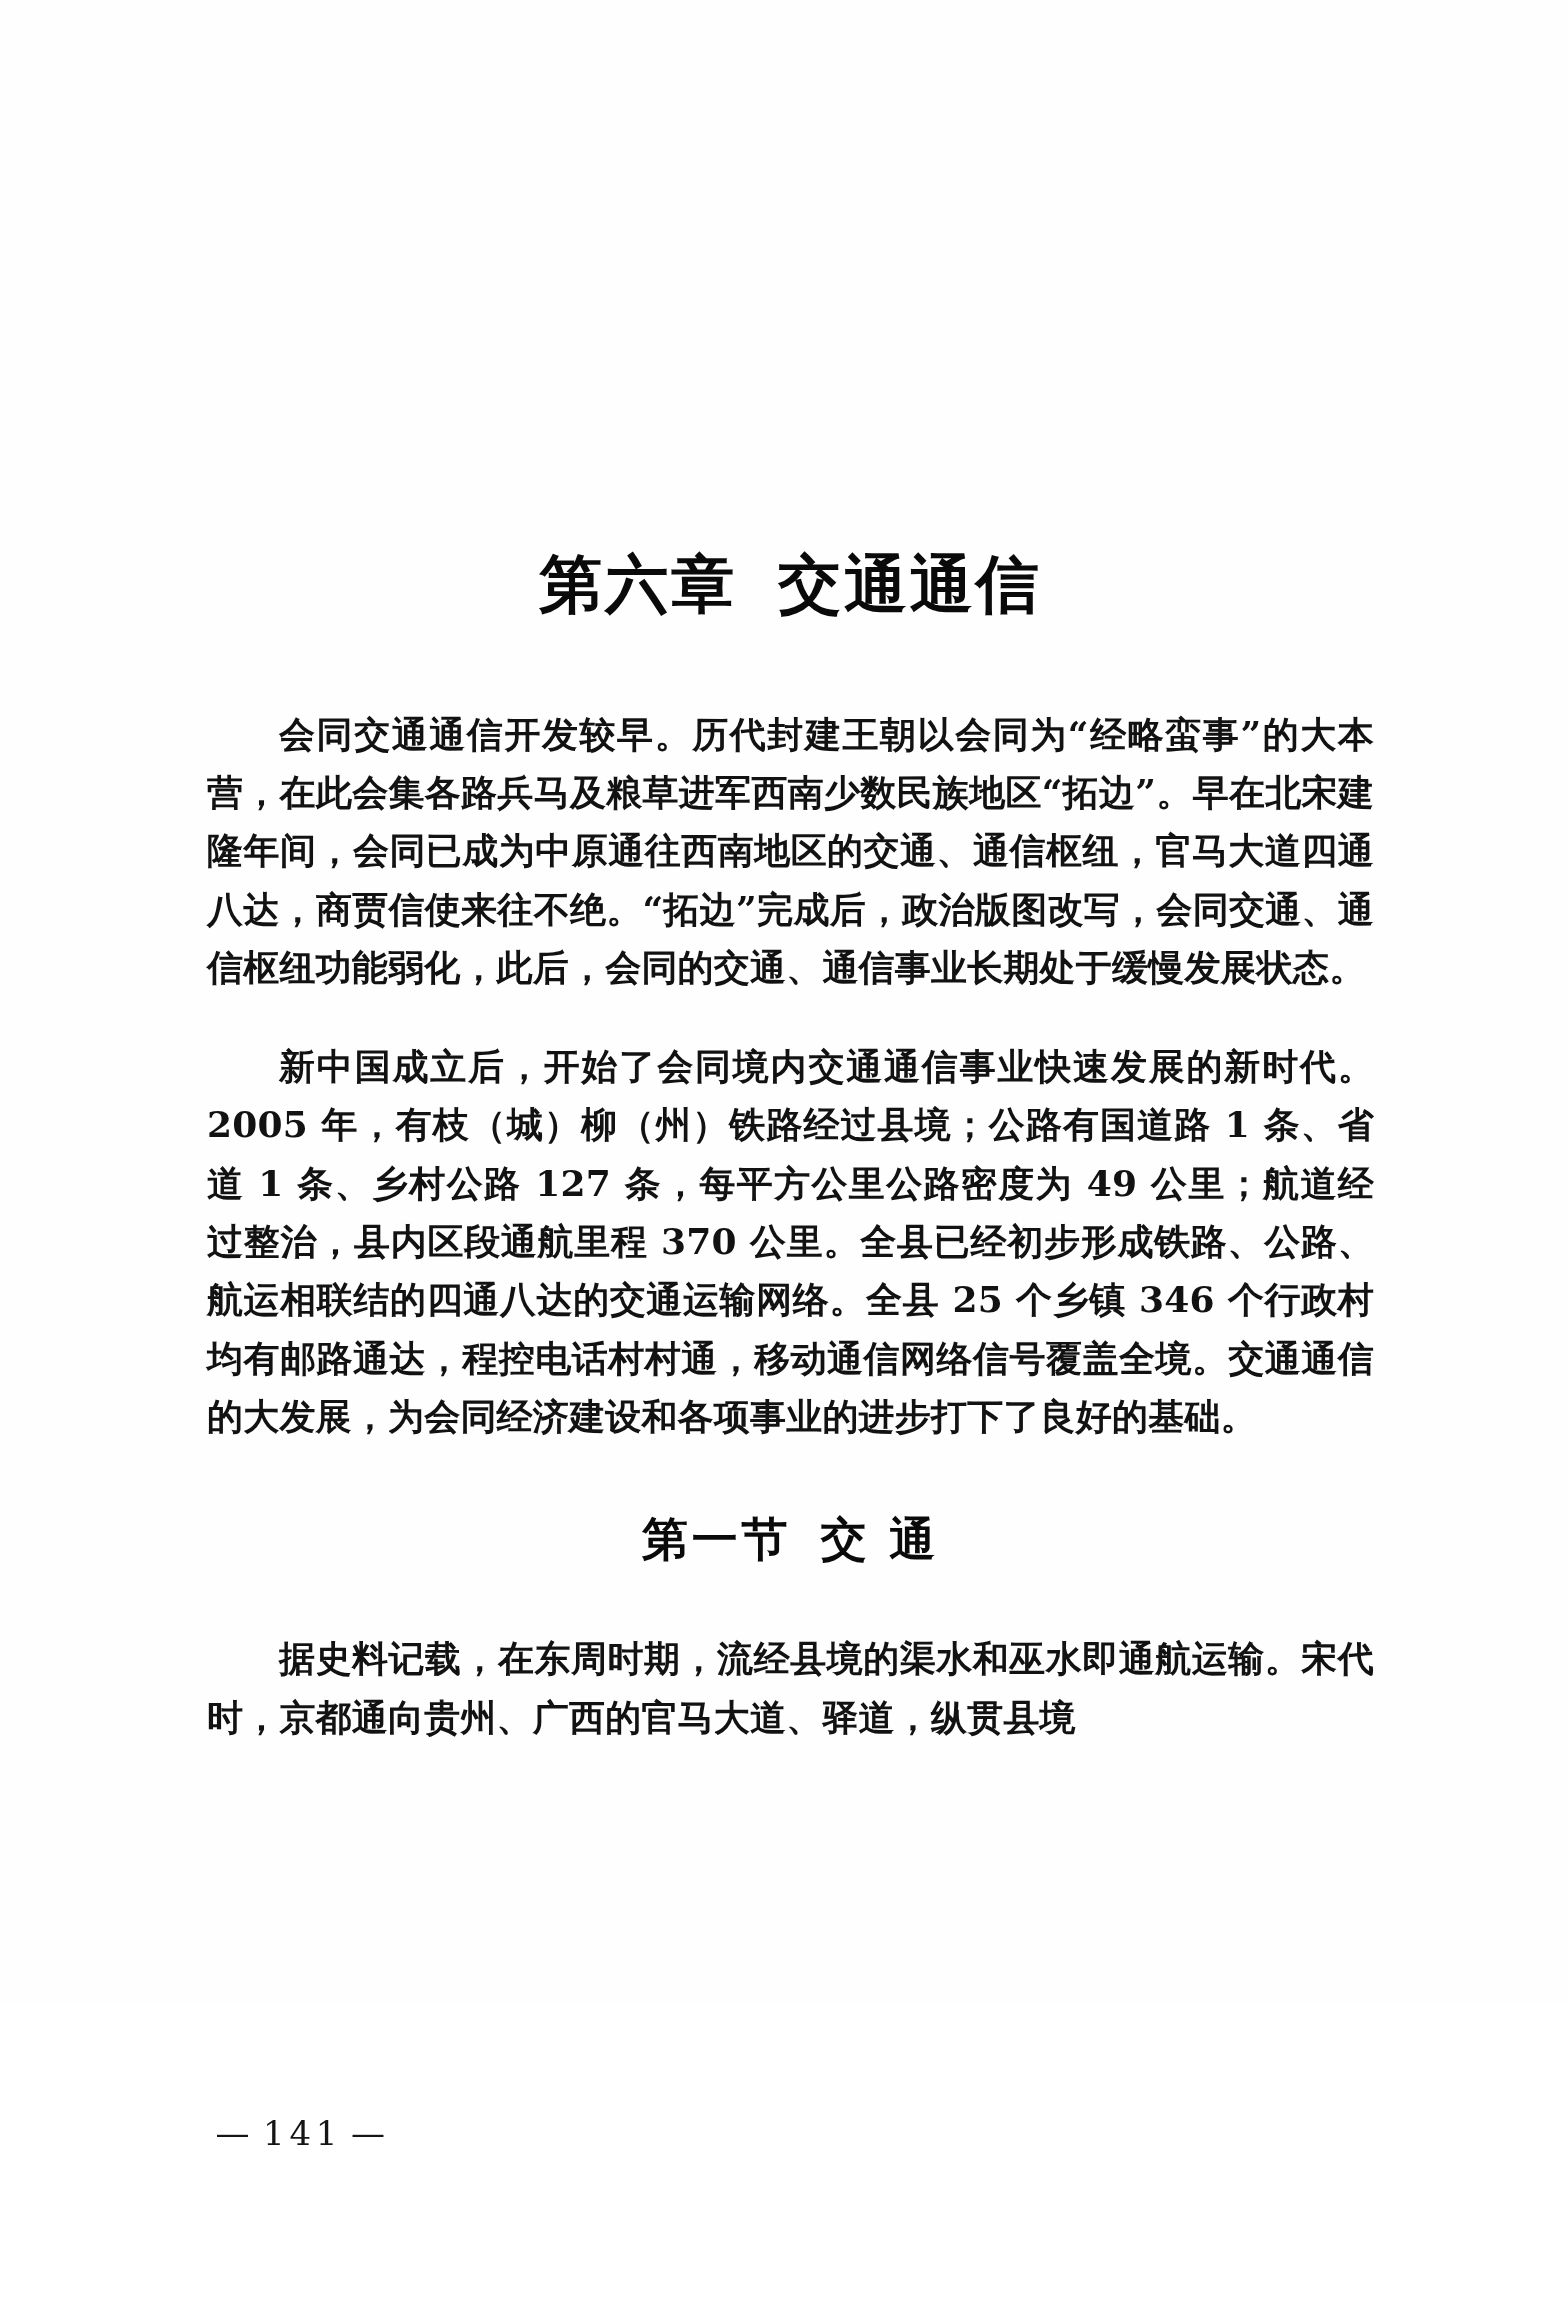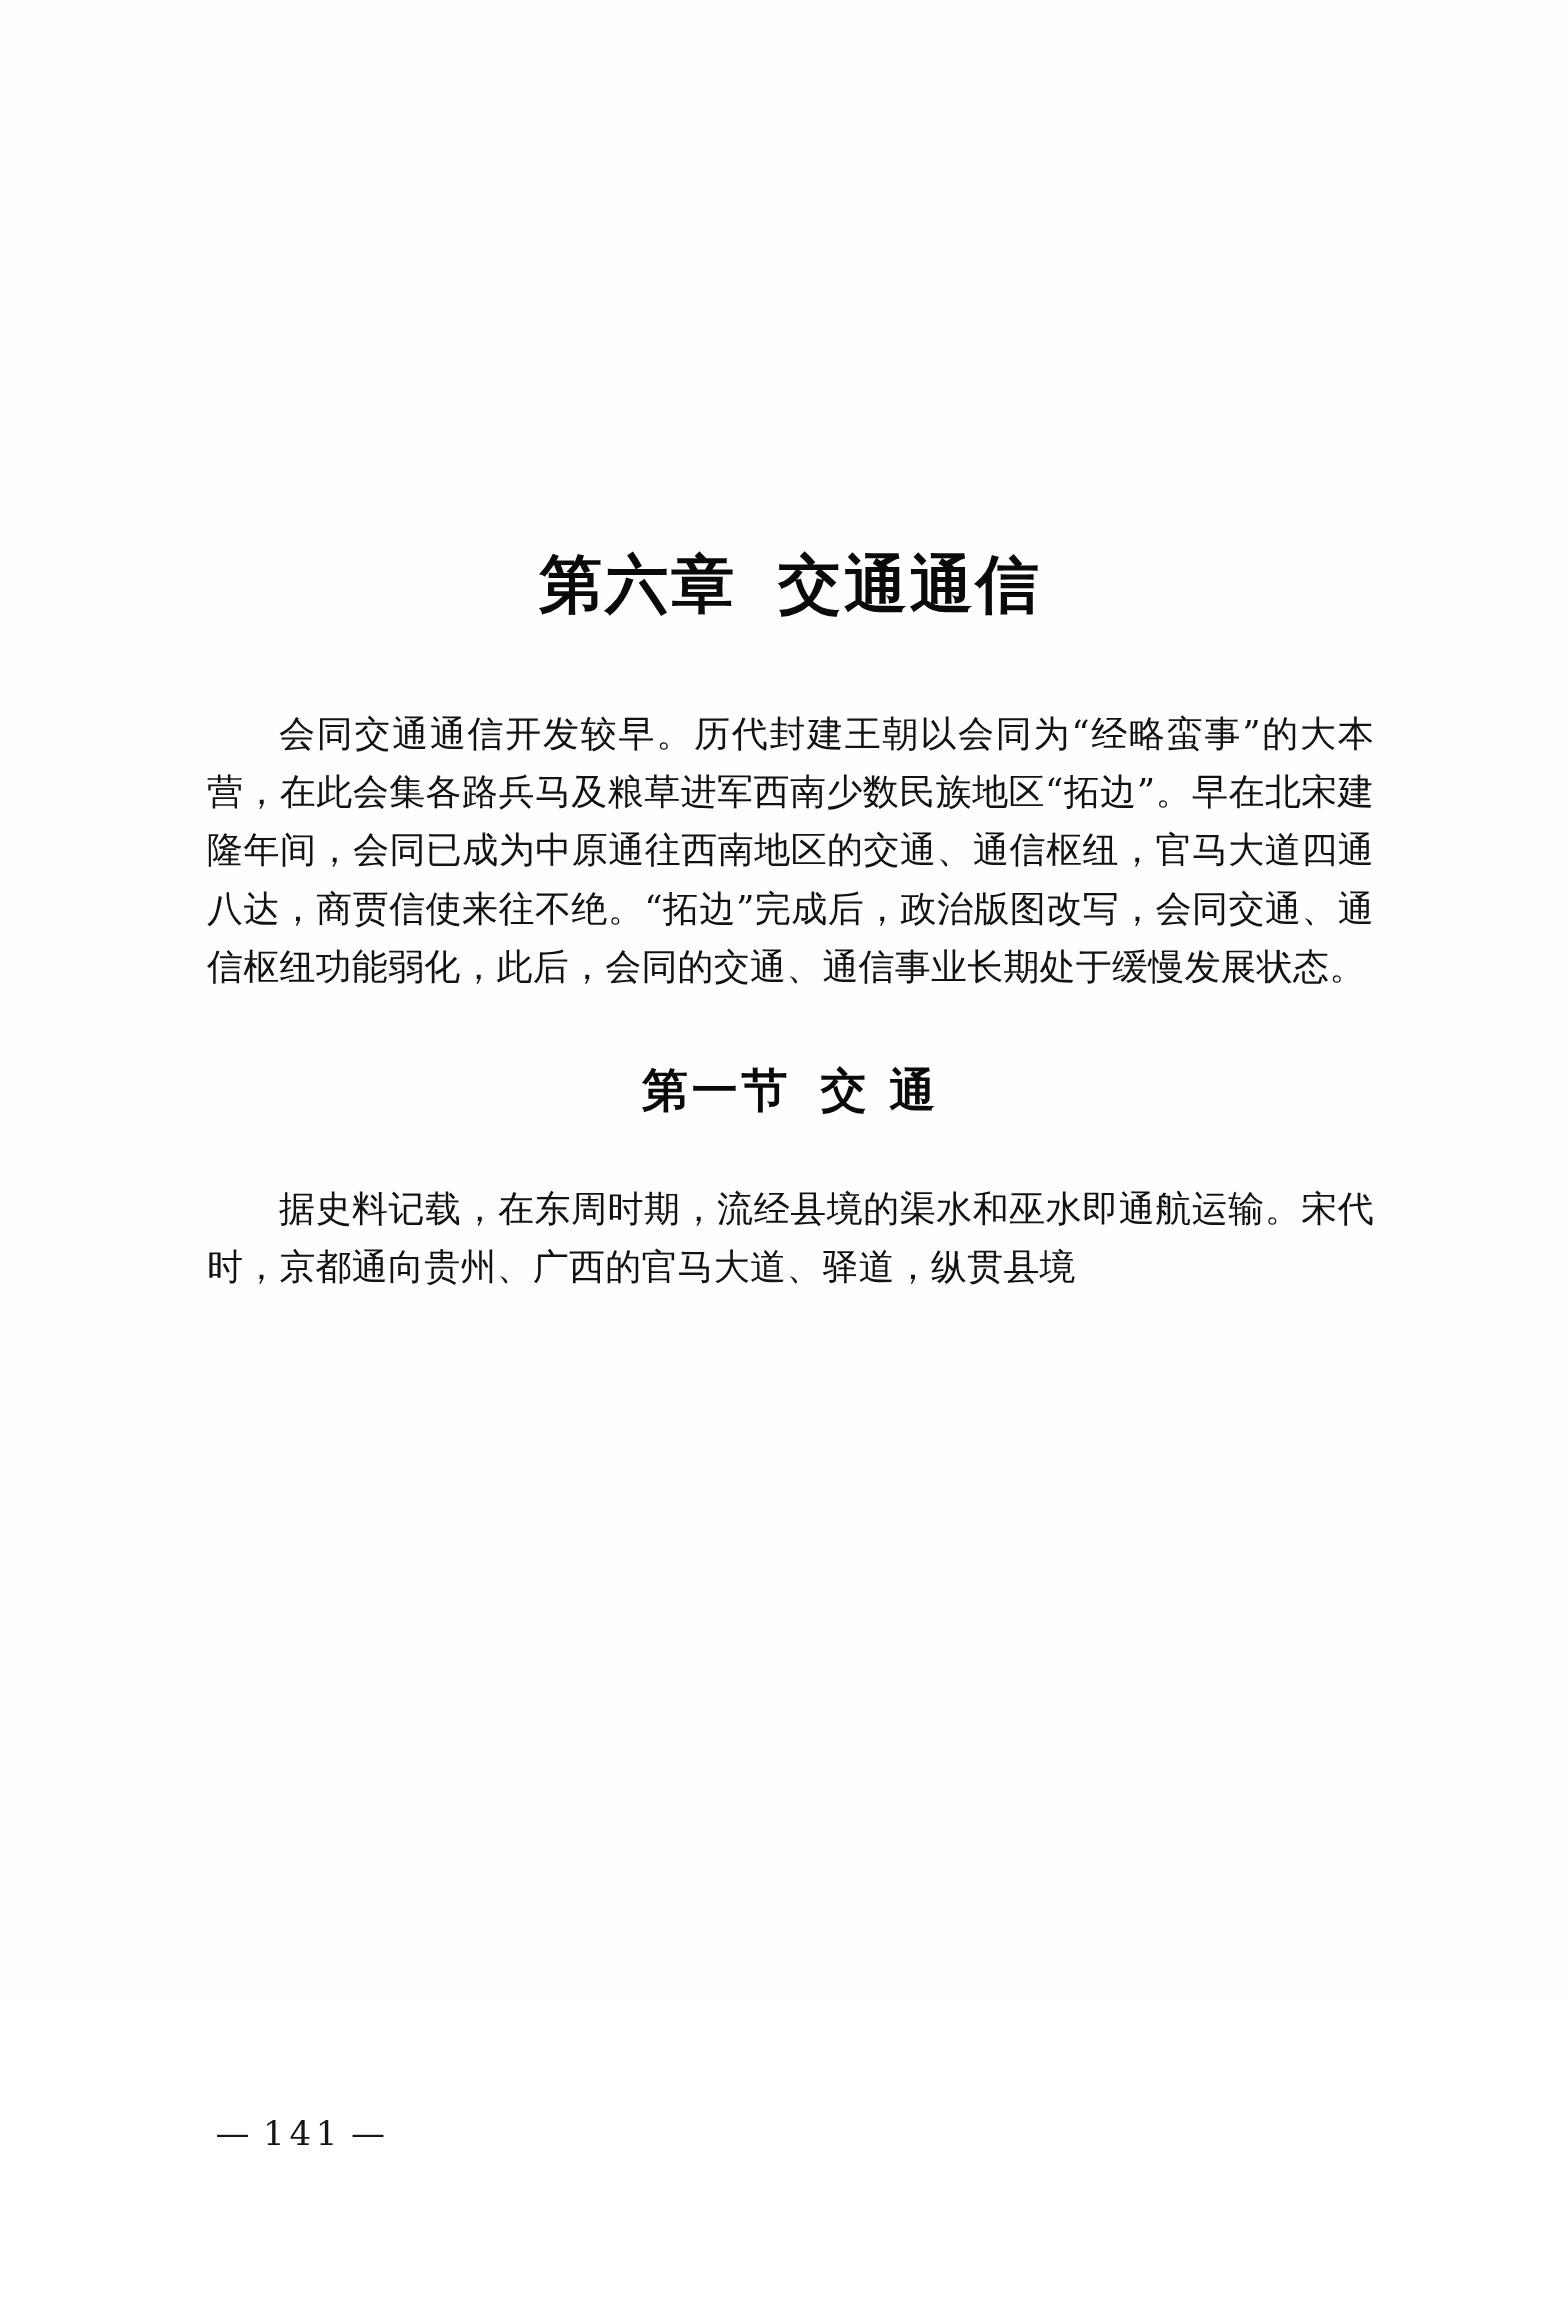--- a/index.html
+++ b/index.html
@@ -46,20 +46,21 @@
   }
   .para {
     margin-top: 41px;
     font-size: 36px;
     line-height: 1.62;
     text-align: justify;
     text-justify: inter-ideograph;
     text-indent: 72px;
     color: #121212;
     letter-spacing: 0.2px;
+    font-weight: bold;
   }
   .para.first {
     margin-top: 82px;
   }
   .section-title {
     margin-top: 64px;
     text-align: center;
     font-size: 46px;
     font-weight: bold;
     letter-spacing: 3.8px;
@@ -96,20 +97,21 @@
 </head>
 <body>
 
 <div class="page">
   <div class="content">
 
     <h1 class="chapter-title"><span>第六章</span><span class="gap"></span><span>交通通信</span></h1>
 
     <p class="para first">会同交通通信开发较早。历代封建王朝以会同为“经略蛮事”的大本营，在此会集各路兵马及粮草进军西南少数民族地区“拓边”。早在北宋建隆年间，会同已成为中原通往西南地区的交通、通信枢纽，官马大道四通八达，商贾信使来往不绝。“拓边”完成后，政治版图改写，会同交通、通信枢纽功能弱化，此后，会同的交通、通信事业长期处于缓慢发展状态。</p>
 
+    <p class="para">新中国成立后，开始了会同境内交通通信事业快速发展的新时代。2005 年，有枝（城）柳（州）铁路经过县境；公路有国道路 1 条、省道 1 条、乡村公路 127 条，每平方公里公路密度为 49 公里；航道经过整治，县内区段通航里程 370 公里。全县已经初步形成铁路、公路、航运相联结的四通八达的交通运输网络。全县 25 个乡镇 346 个行政村均有邮路通达，程控电话村村通，移动通信网络信号覆盖全境。交通通信的大发展，为会同经济建设和各项事业的进步打下了良好的基础。</p>
 
     <h2 class="section-title"><span>第一节</span><span class="sgap"></span><span>交</span><span class="wgap"></span><span>通</span></h2>
 
     <p class="para after-section">据史料记载，在东周时期，流经县境的渠水和巫水即通航运输。宋代时，京都通向贵州、广西的官马大道、驿道，纵贯县境</p>
 
     <div class="folio">
       <span class="dash">—</span><span>141</span><span class="dash">—</span>
     </div>
 
   </div>

